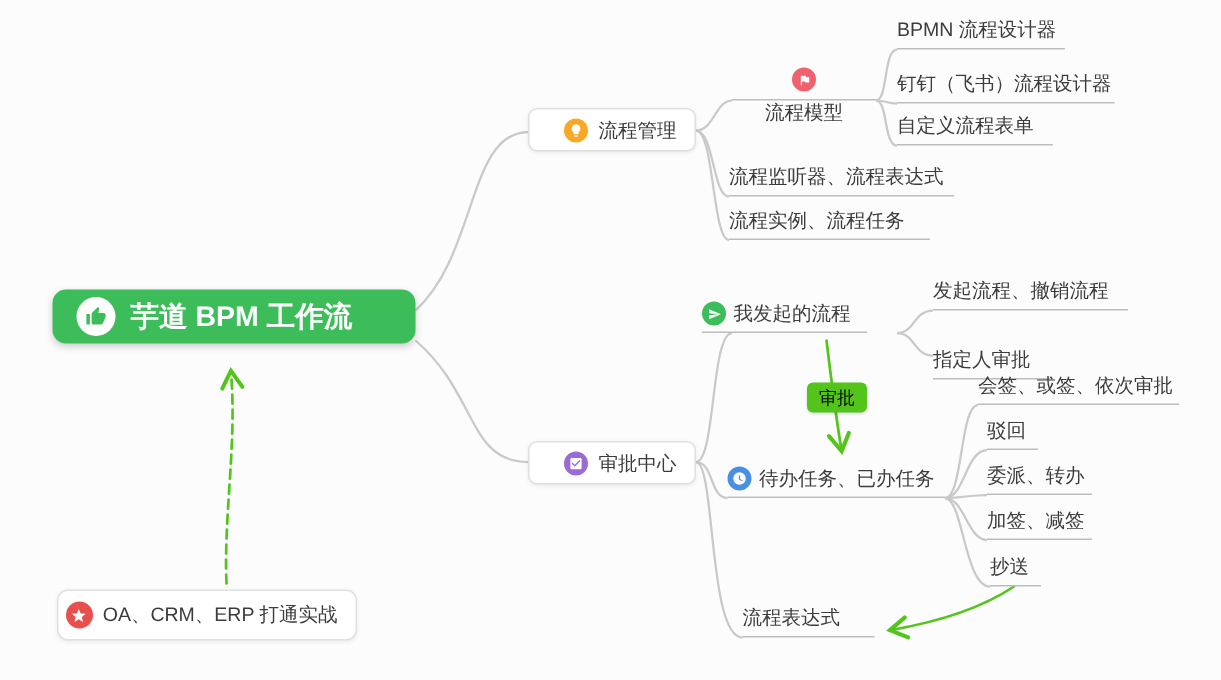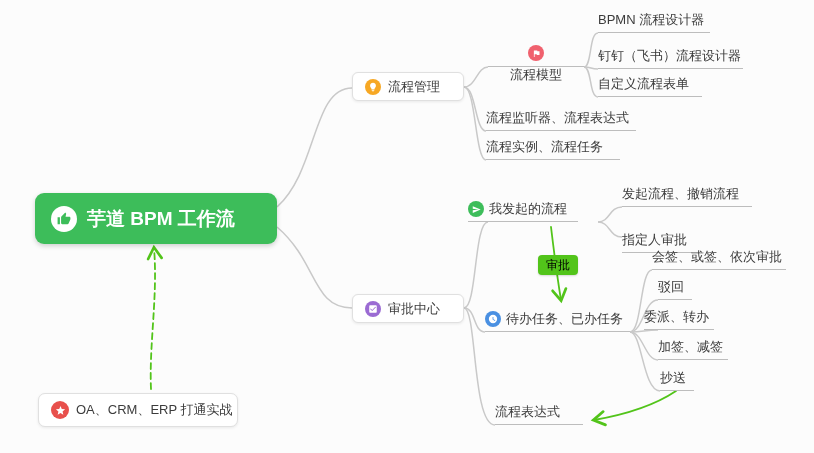--- a/index.html
+++ b/index.html
@@ -5,24 +5,24 @@
   html,body{margin:0;padding:0;background:#fcfcfc;}
   #canvas{position:relative;width:814px;height:453px;background:#fcfcfc;
           font-family:"Liberation Sans",sans-serif;overflow:hidden;}
   #links{position:absolute;left:0;top:0;}
   .topic{position:absolute;box-sizing:border-box;display:flex;align-items:center;gap:5px;
          font-size:13px;color:#3c3c3c;border-bottom:1.5px solid #bdbdbd;
          white-space:nowrap;height:22px;padding-bottom:3px;}
   .box{position:absolute;box-sizing:border-box;display:flex;align-items:center;gap:7px;
        background:#fff;border:1px solid #e0e0e0;border-radius:6px;
        box-shadow:0 1px 3px rgba(0,0,0,.08);font-size:13px;color:#3c3c3c;
-       padding:0 12px;height:29px;white-space:nowrap;}
+       padding:0 12px;height:29px;white-space:nowrap;justify-content:flex-end;}
   .root{position:absolute;box-sizing:border-box;display:flex;align-items:center;gap:10px;
         background:#3dbd5a;border-radius:9px;box-shadow:0 2px 5px rgba(0,0,0,.18);
-        color:#fff;font-size:19px;font-weight:bold;padding:0 16px;height:51px;white-space:nowrap;text-align:center;}
+        color:#fff;font-size:19px;font-weight:bold;padding:0 16px;height:36px;white-space:nowrap;text-align:center;}
   .rooticon{width:26px;height:26px;border-radius:50%;background:#fff;
             display:flex;align-items:center;justify-content:center;flex:none;}
   .chip{width:16px;height:16px;border-radius:50%;display:flex;align-items:center;
         justify-content:center;flex:none;}
   .chip svg{display:block;}
   .badge{position:absolute;background:#52c41a;color:#000000;font-size:12px;border-radius:4px;
          padding:4px 8px;line-height:1;box-shadow:0 1px 2px rgba(0,0,0,.15);}
 </style>
 </head>
 <body>
@@ -137,21 +137,21 @@
         </svg>
     </span>
     <span>待办任务、已办任务</span>
   </div>
   <div class="topic" style="left:652px;top:248px;width:134px;">
     <span>会签、或签、依次审批</span>
   </div>
   <div class="topic" style="left:658px;top:278px;width:34px;">
     <span>驳回</span>
   </div>
-  <div class="topic" style="left:644px;top:308px;width:70px;text-align:right;">
+  <div class="topic" style="left:658px;top:308px;width:70px;text-align:right;">
     <span>委派、转办</span>
   </div>
   <div class="topic" style="left:658px;top:338px;width:70px;">
     <span>加签、减签</span>
   </div>
   <div class="topic" style="left:660px;top:369px;width:34px;">
     <span>抄送</span>
   </div>
   <div class="topic" style="left:495px;top:403px;width:88px;">
     <span>流程表达式</span>

